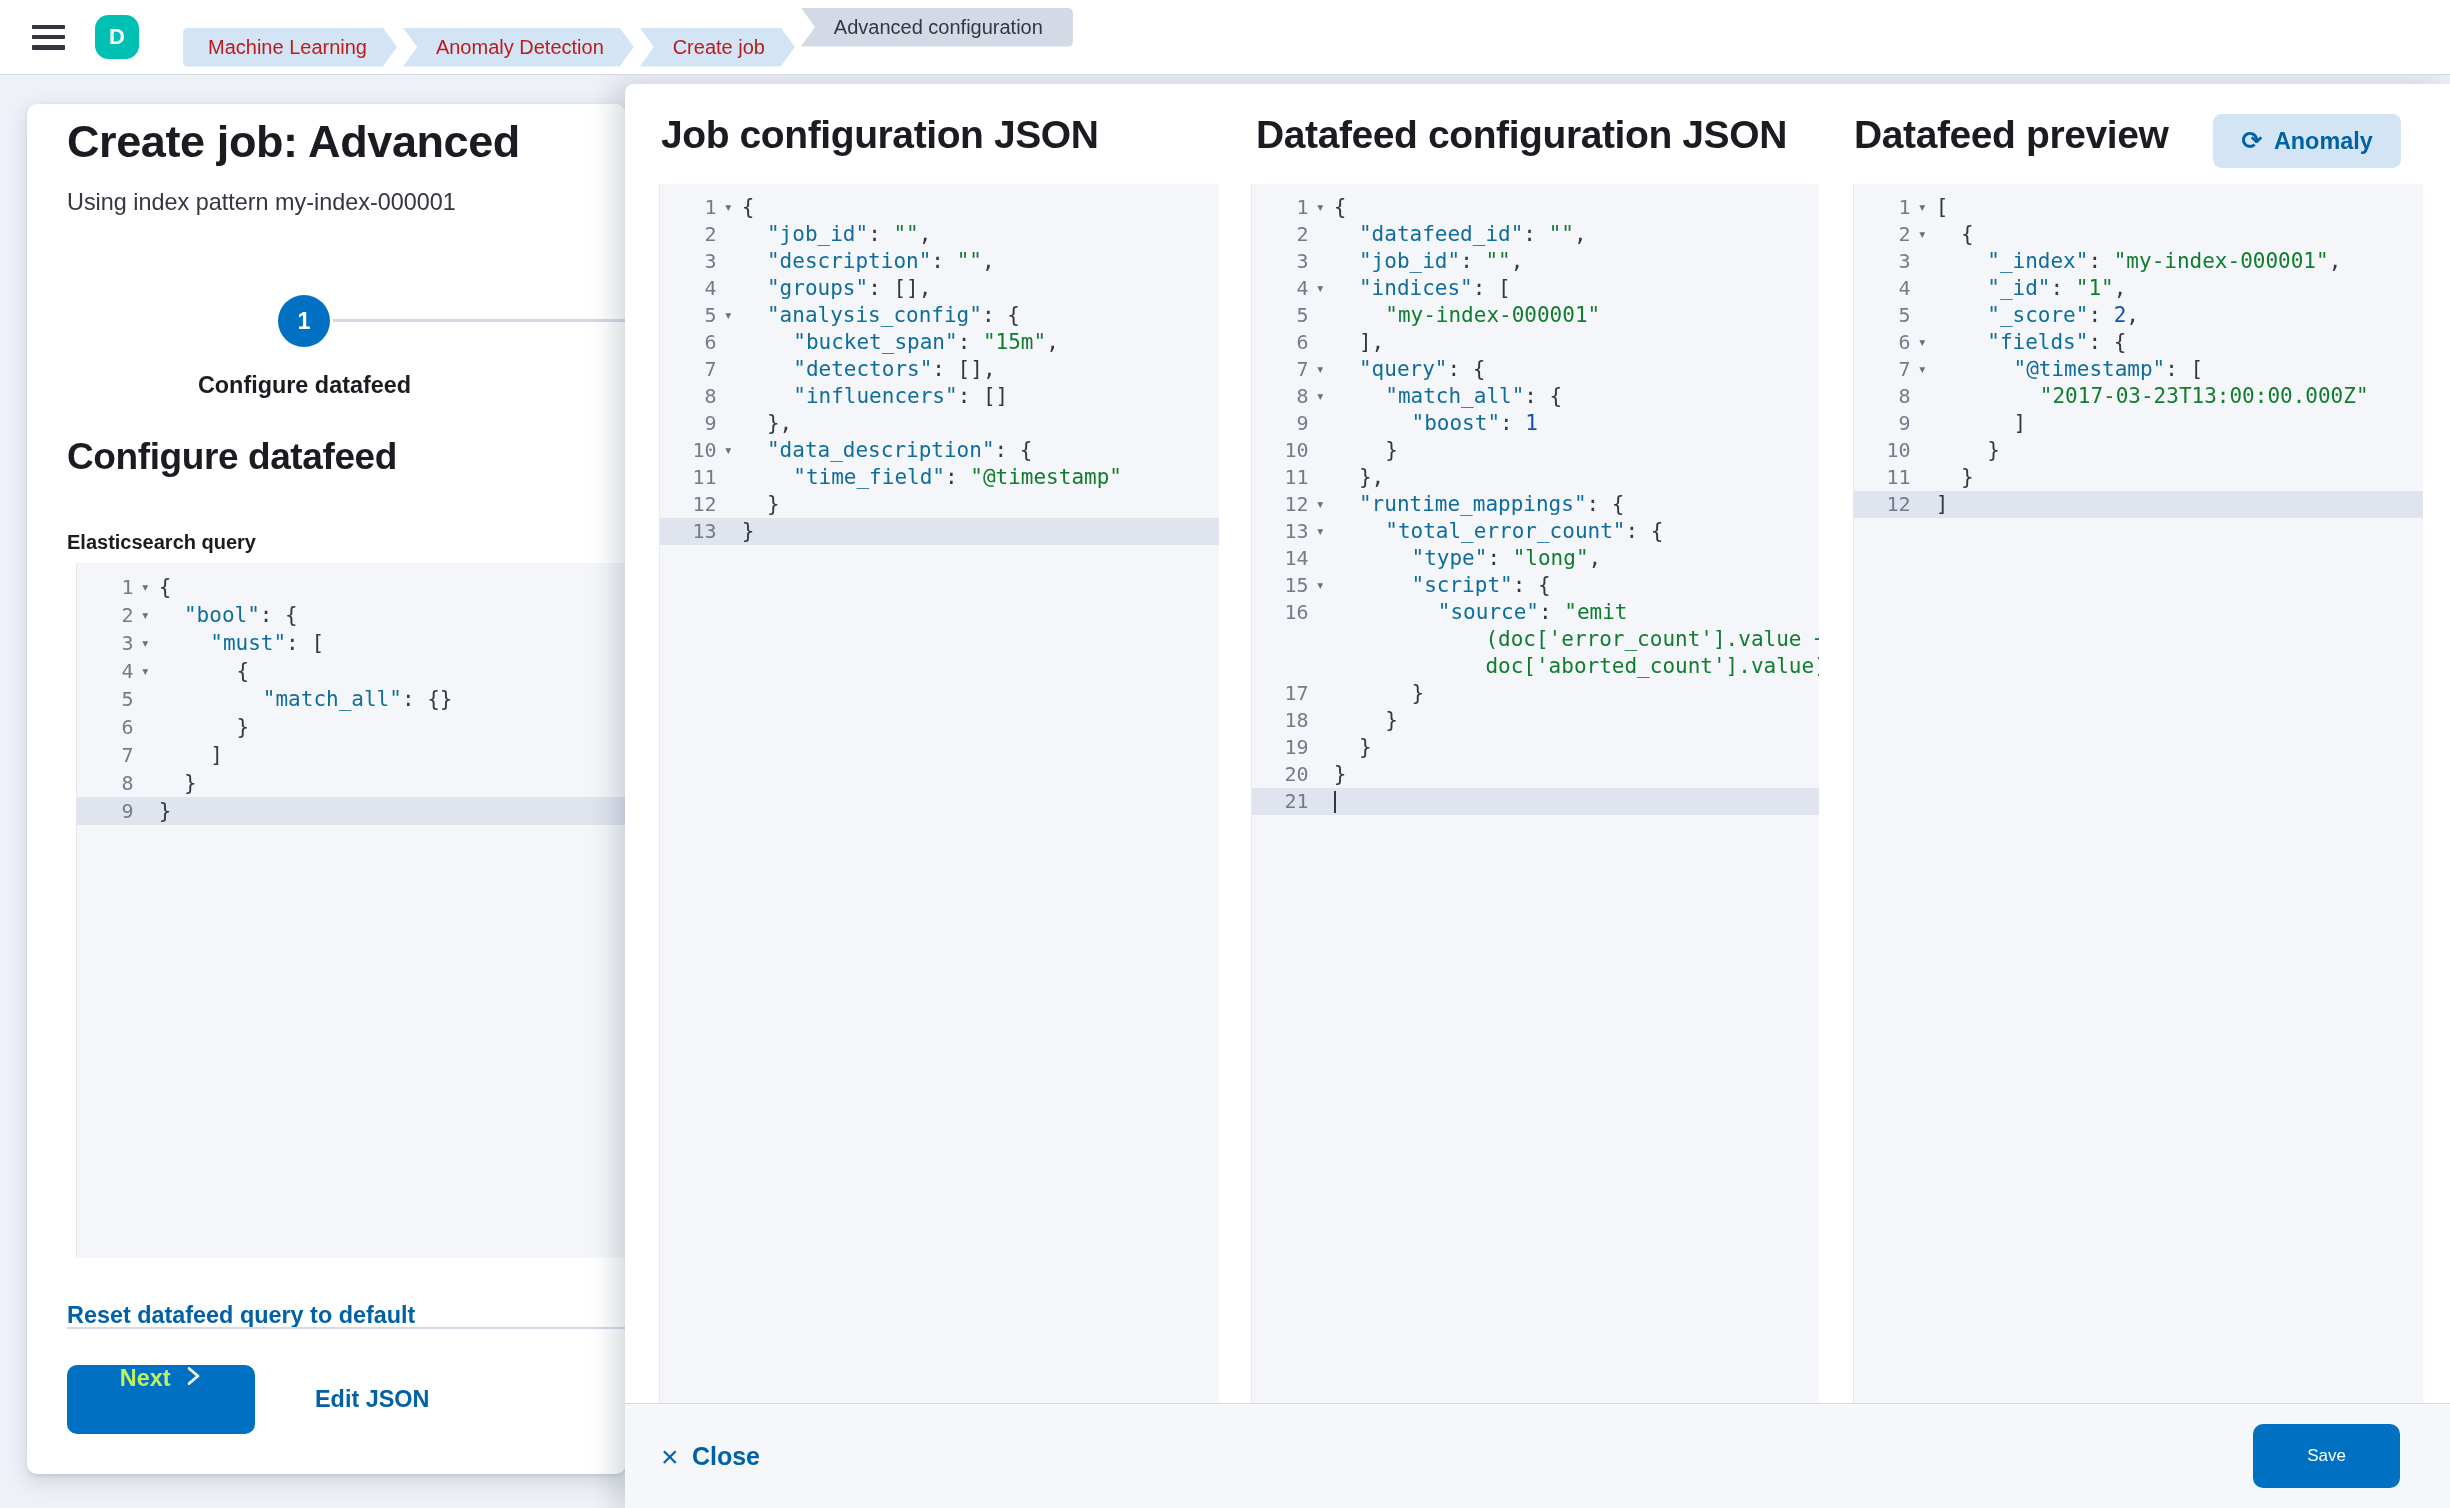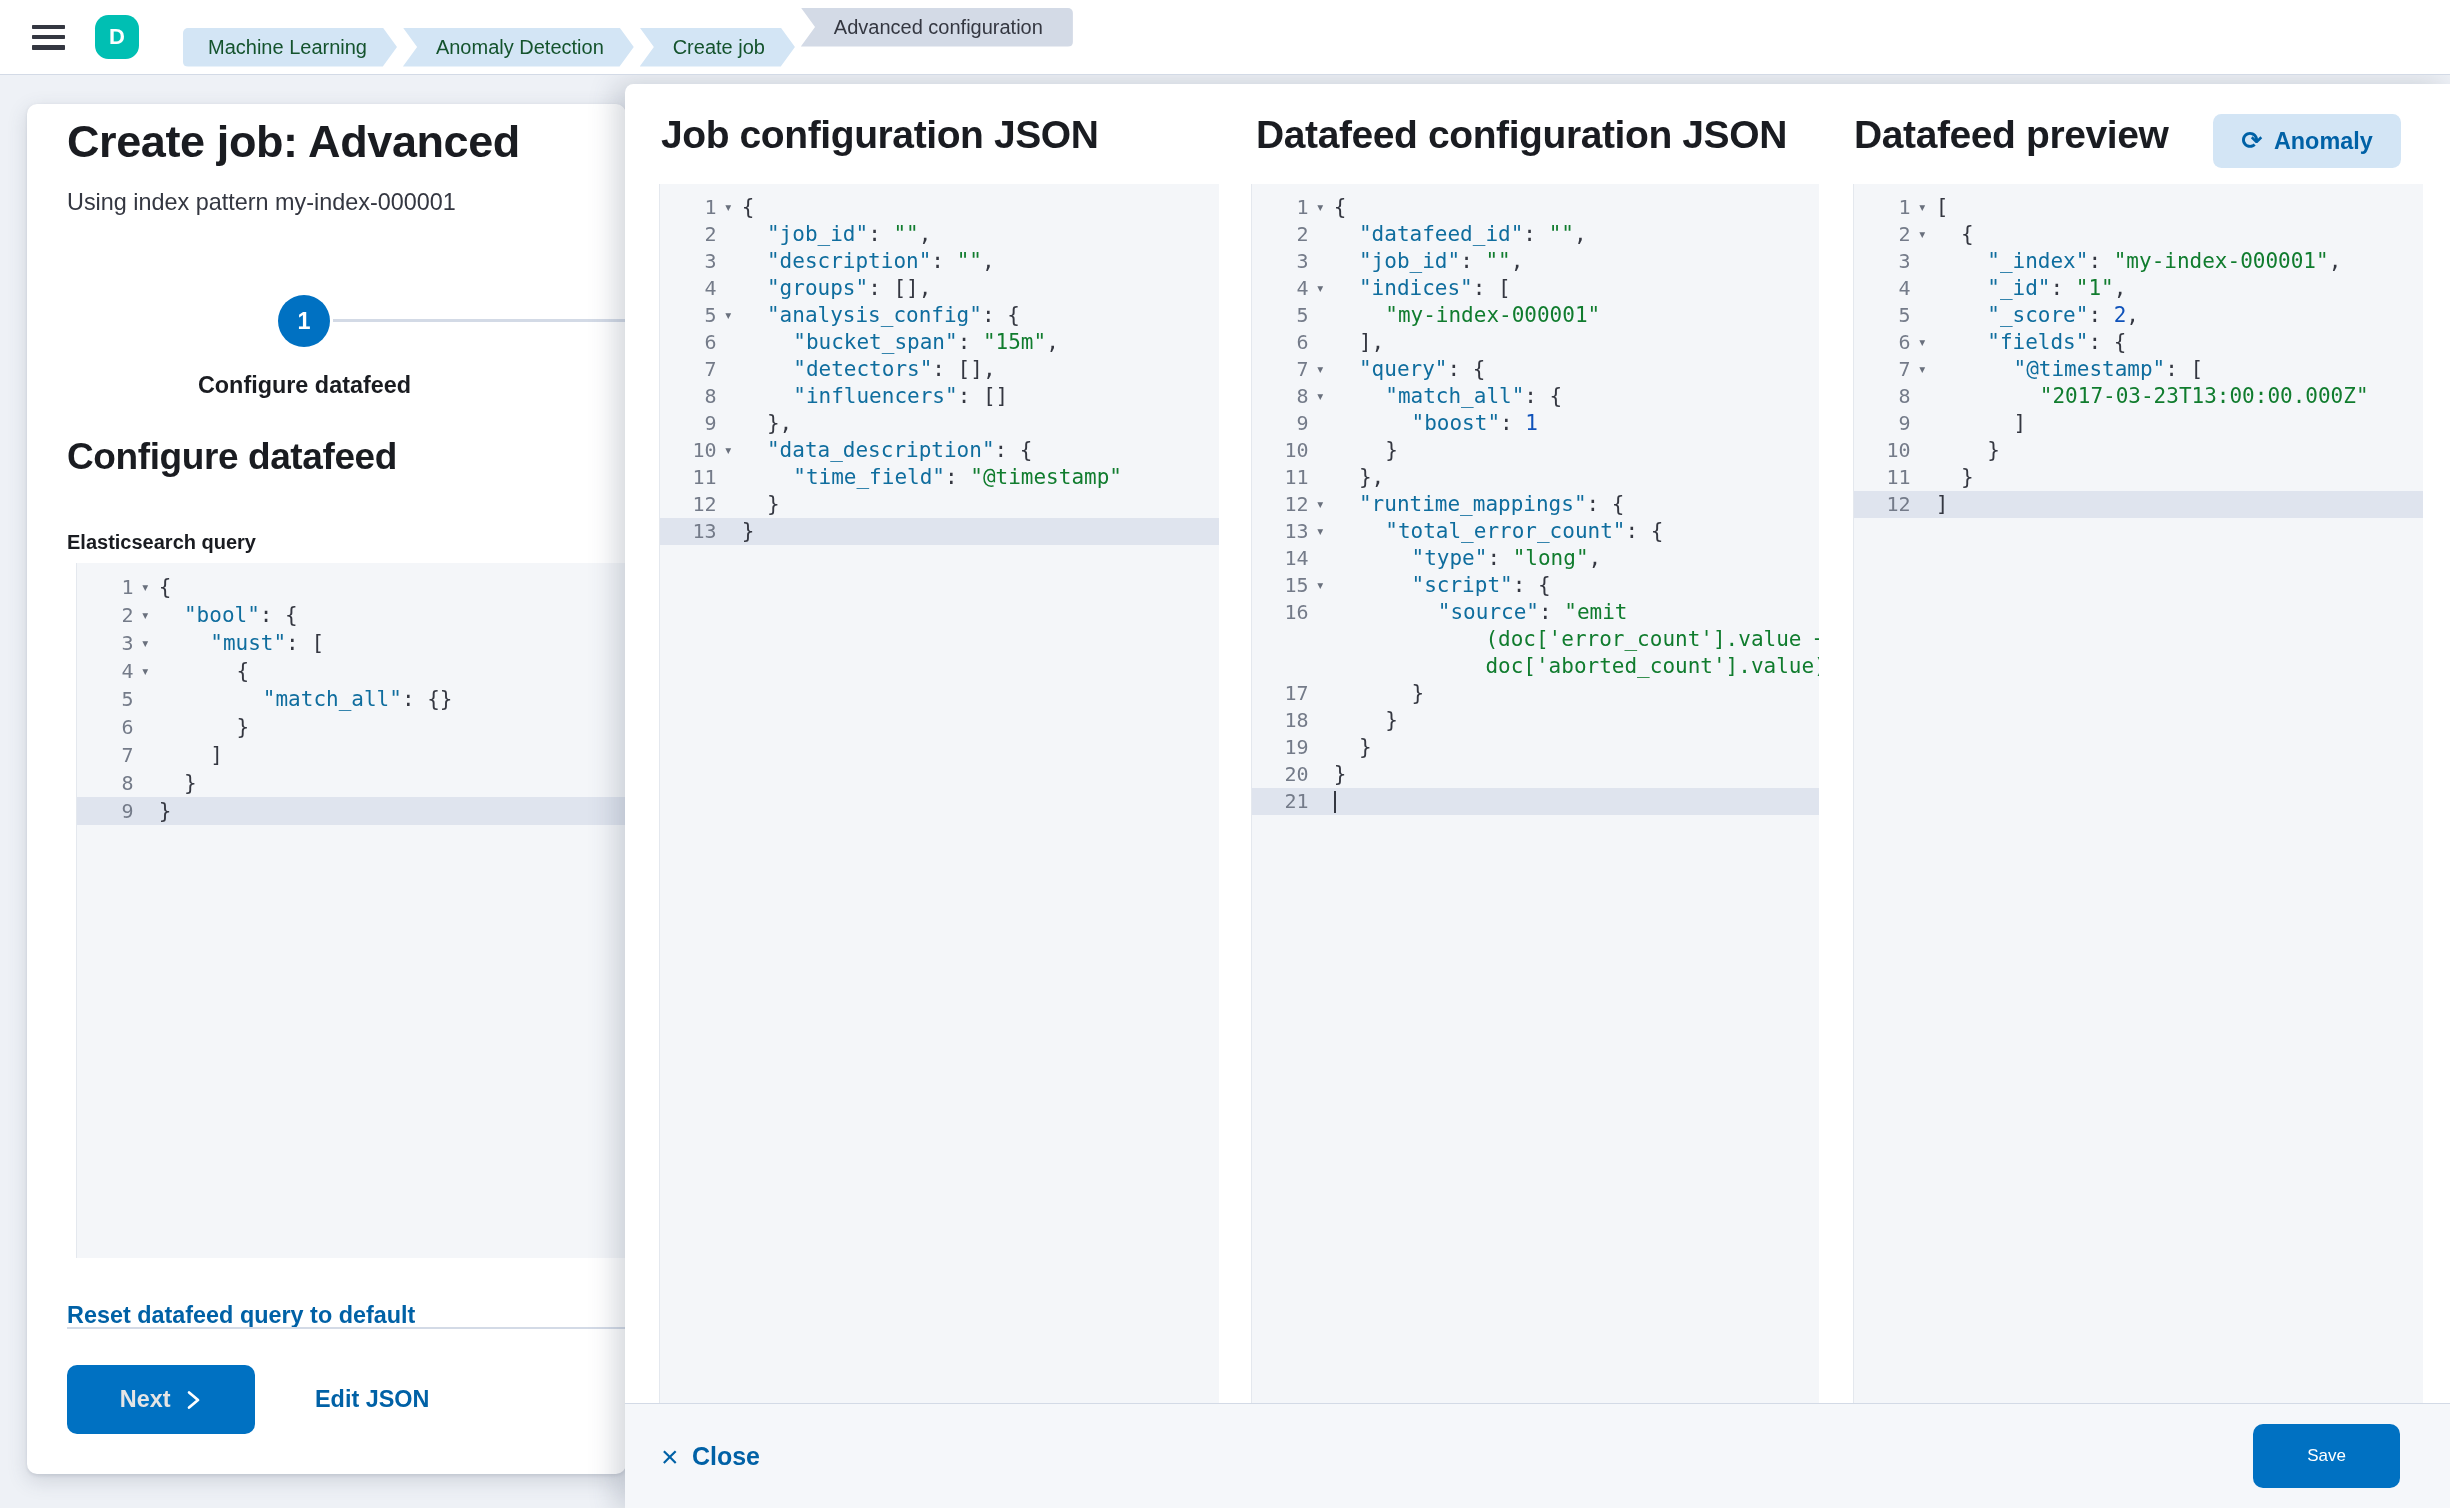--- a/index.html
+++ b/index.html
@@ -11,40 +11,40 @@
   }
   
   .topbar{position:absolute;left:0;top:0;width:2450px;height:74px;background:#fff;
     border-bottom:1.7px solid #d3dae6;display:flex;align-items:center;z-index:50;}
   .hamburger{width:33px;height:25px;margin-left:32px;display:flex;flex-direction:column;justify-content:space-between;cursor:pointer;}
   .hamburger div{height:4.2px;background:#343741;border-radius:0.8px;}
   .avatar{width:44px;height:44px;margin-left:30px;border-radius:13.4px;background:#00bfb3;
     color:#fff;font-weight:bold;font-size:22px;display:flex;align-items:center;justify-content:center;}
   .crumbs{display:flex;margin-left:44px;gap:5.9px;}
   .crumb{height:39px;display:flex;align-items:center;font-size:20px;padding:0 30px 0 33px;white-space:nowrap;cursor:pointer;}
-  .crumb-link{background:#d3e5f5;color:#14532d;margin-top:20px;}
+  .crumb-link{background:#d3e5f5;color:#b91c1c;margin-top:20px;}
   .crumb-current{background:#d3dae6;color:#343741;cursor:default;}
   .crumb.first{clip-path:polygon(0 0,calc(100% - 14.2px) 0,100% 50%,calc(100% - 14.2px) 100%,0 100%);padding-left:25px;border-radius:5px 0 0 5px;}
   .crumb.mid{clip-path:polygon(0 0,calc(100% - 14.2px) 0,100% 50%,calc(100% - 14.2px) 100%,0 100%,14.2px 50%);}
   .crumb.last{clip-path:polygon(0 0,100% 0,100% 100%,0 100%,14.2px 50%);border-radius:0 5px 5px 0;}
   
   .card{position:absolute;left:27px;top:104px;width:599px;height:1370px;background:#fff;
     border-radius:10px;box-shadow:0 6.7px 20px rgba(65,78,101,.18),0 1.7px 3.3px rgba(65,78,101,.12);z-index:10;}
   .card h1{position:absolute;left:40px;top:11.7px;font-size:45px;font-weight:bold;letter-spacing:-0.4px;margin:0;}
   .card .subtitle{position:absolute;left:40px;top:85px;font-size:23.4px;color:#343741;}
   .step-circle{position:absolute;left:251px;top:191px;width:52px;height:52px;border-radius:50%;
     background:#0071c2;color:#fff;font-size:23.4px;font-weight:bold;display:flex;align-items:center;justify-content:center;z-index:2;}
   .step-line{position:absolute;left:306px;top:215px;width:292px;height:2.5px;background:#d3dae6;}
   .step-label{position:absolute;left:152px;top:268px;width:251px;text-align:center;font-size:23.4px;font-weight:bold;}
   .section-heading{position:absolute;left:40px;top:332px;font-size:37px;font-weight:bold;letter-spacing:-0.4px;}
   .query-label{position:absolute;left:40px;top:427px;font-size:20px;font-weight:bold;}
   .reset-link{position:absolute;left:40px;top:1198px;font-size:23.4px;font-weight:600;color:#0061a6;cursor:pointer;}
   .divider{position:absolute;left:40px;right:0;top:1223px;height:1.7px;background:#d3dae6;}
   .next-btn{position:absolute;left:40px;top:1261px;width:188px;height:69px;border-radius:10px;background:#0071c2;
-    color:#e5e5e5;font-size:23.4px;font-weight:bold;display:flex;align-items:center;justify-content:center;gap:13.4px;cursor:pointer;}
+    color:#bef264;font-size:23.4px;font-weight:bold;display:flex;align-items:flex-start;justify-content:center;gap:13.4px;cursor:pointer;}
   .edit-json-link{position:absolute;left:288px;top:1283px;font-size:23.4px;font-weight:600;color:#0061a6;cursor:pointer;line-height:25px;}
   
   .flyout{position:absolute;left:625px;top:84px;width:1825px;height:1425px;background:#fff;
     border-radius:8.4px 0 0 0;box-shadow:-10px 0 27px rgba(65,78,101,.22);z-index:20;}
   .col-heading{position:absolute;top:28.5px;font-size:39px;font-weight:bold;letter-spacing:-0.4px;}
   .refresh-btn{position:absolute;left:1588px;top:30px;width:188px;height:54px;border-radius:8.4px;background:#d3e5f5;
     color:#0061a6;font-size:23.4px;font-weight:600;display:flex;align-items:center;justify-content:center;gap:11.7px;cursor:pointer;}
   .refresh-glyph{font-size:25px;line-height:1;transform:translateY(-0.8px);}
   .fly-footer{position:absolute;left:0;right:0;bottom:0;height:105px;background:#f5f7fa;border-top:1.7px solid #d3dae6;}
   .close-link{position:absolute;left:36px;top:0;height:105px;display:flex;align-items:center;gap:13.4px;

